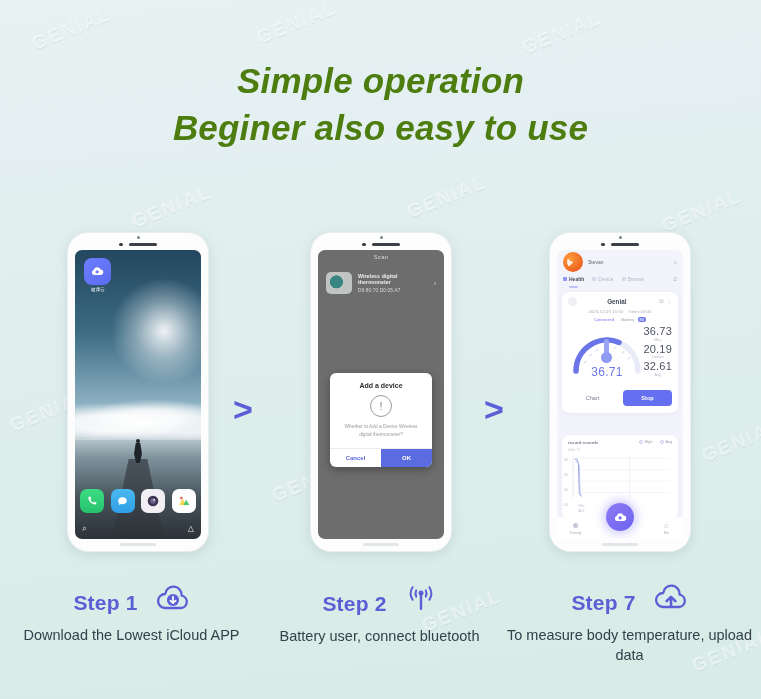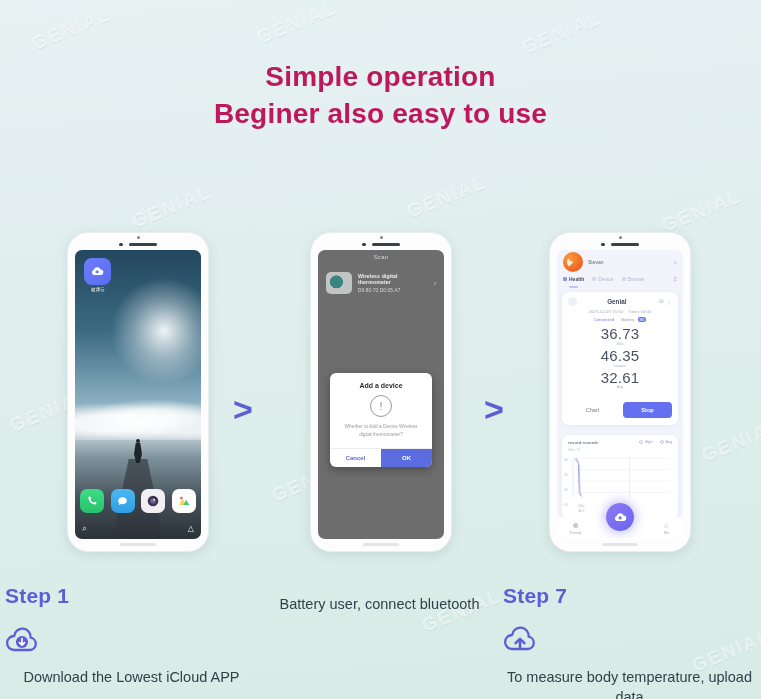--- a/index.html
+++ b/index.html
@@ -23,25 +23,26 @@
     pointer-events: none;
     user-select: none;
     text-shadow: 0 1px 0 rgba(140,170,175,.18);
   }
 
   
   .heading {
     position: absolute;
     top: 58px; left: 0; right: 0;
     text-align: center;
-    color: #be185d;
+    color: #4d7c0f;
     font-weight: 700;
-    font-size: 28px;
+    font-size: 35px;
     line-height: 1.33;
     letter-spacing: .2px;
+    font-style: italic;
   }
   .heading .l2 { display: block; }
 
   
   .phones {
     position: absolute;
     top: 232px; left: 0; right: 0;
     height: 320px;
   }
   .phone {
@@ -158,21 +159,21 @@
   .card-stat .battbox { display: inline-block; background: #6f78f0; color: #fff; border-radius: 2px; padding: 0 2px; margin-left: 2px; }
 
   .gaugewrap { display: flex; align-items: flex-start; margin-top: 3px; }
   .gauge { position: relative; width: 78px; height: 52px; }
   .gauge svg { position: absolute; top: 0; left: 0; }
   .thermo { position: absolute; left: 33px; top: 14px; width: 11px; height: 24px; }
   .thermo .stem { position: absolute; top: 0; left: 3.2px; width: 4.6px; height: 16px; border-radius: 3px; background: #9aa5f5; }
   .thermo .bulb { position: absolute; bottom: 0; left: 0; width: 11px; height: 11px; border-radius: 50%; background: #8f9bf3; }
   .mainval { position: absolute; bottom: -2px; left: 0; width: 78px; text-align: center; font-size: 12px; color: #6b77e8; letter-spacing: .3px; }
   .stats { flex: 1; padding-top: 1px; text-align: center; }
-  .stat-v { font-size: 15px; color: #4d5262; line-height: 1.05; letter-spacing: .2px; }
+  .stat-v { font-size: 11px; color: #4d5262; line-height: 1.05; letter-spacing: .2px; }
   .stat-l { font-size: 3.8px; color: #b2b7c4; margin-bottom: 2px; }
 
   .btnrow { display: flex; gap: 6px; margin-top: 11px; }
   .btn { flex: 1; text-align: center; font-size: 5.6px; padding: 5px 0; border-radius: 4px; color: #777e92; }
   .btn.primary { background: #6470ef; color: #fff; font-weight: 700; }
 
   .chartcard { position: absolute; top: 185px; left: 5px; right: 5px; bottom: 20px; background: #fff; border-radius: 7px; padding: 5px 6px; box-shadow: 0 1px 4px rgba(110,120,160,.1); }
   .chart-head { display: flex; align-items: flex-start; }
   .chart-t { font-size: 4.3px; color: #767c8d; font-weight: 700; }
   .chart-unit { font-size: 3.6px; color: #b3b8c6; margin-top: 2px; }
@@ -194,21 +195,21 @@
   .arrow { position: absolute; top: 392px; font-size: 34px; font-weight: 700; color: #5b5fd6; line-height: 1; }
   .arrow.a1 { left: 233px; }
   .arrow.a2 { left: 484px; }
 
   
   .steps { position: absolute; top: 584px; left: 0; right: 0; height: 110px; }
   .step { position: absolute; top: 0; width: 253px; text-align: center; }
   .step.s1 { left: 5px; }
   .step.s2 { left: 253px; }
   .step.s3 { left: 503px; }
-  .step-head { display: flex; align-items: flex-start; justify-content: center; gap: 18px; flex-direction: column; }
+  .step-head { display: flex; align-items: flex-end; justify-content: center; gap: 18px; }
   .step-num { font-size: 21px; font-weight: 700; color: #5b5fd6; letter-spacing: .2px; }
   .step-desc { margin-top: 11px; font-size: 14.5px; color: #34404a; line-height: 1.35; }
 </style>
 </head>
 <body>
 
 <div class="page">
 
   <div class="wm" style="top:18px;left:30px">GENIAL</div>
   <div class="wm" style="top:12px;left:255px">GENIAL</div>
@@ -365,24 +366,44 @@
             &nbsp;&nbsp;
             <span>Timer:00:00</span>
           </div>
           <div class="card-stat">
             <span>Connected</span>
             <span class="batt">Battery</span>
             <span class="battbox">80</span>
           </div>
 
           <div class="gaugewrap">
+            <div class="gauge">
+              <svg width="78" height="52" viewBox="0 0 78 52">
+                <path d="M8 46 A31 31 0 0 1 70 46" fill="none" stroke="#e9ebf8" stroke-width="5.5" stroke-linecap="round"></path>
+                <path d="M8 46 A31 31 0 0 1 51 17.5" fill="none" stroke="#6a76e8" stroke-width="5.5" stroke-linecap="round"></path>
+                <g stroke="#c9cef2" stroke-width="1" stroke-linecap="round">
+                  <line x1="16" y1="38" x2="18.5" y2="36"></line>
+                  <line x1="21" y1="31" x2="23.5" y2="29.5"></line>
+                  <line x1="28" y1="26" x2="30" y2="24"></line>
+                  <line x1="37" y1="23" x2="38" y2="20.5"></line>
+                  <line x1="46" y1="24" x2="48" y2="22"></line>
+                  <line x1="54" y1="28" x2="56" y2="26.5"></line>
+                  <line x1="60" y1="34" x2="62" y2="32.5"></line>
+                </g>
+              </svg>
+              <div class="thermo">
+                <div class="stem"></div>
+                <div class="bulb"></div>
+              </div>
+              <div class="mainval">36.71</div>
+            </div>
             <div class="stats">
               <div class="stat-v">36.73</div>
               <div class="stat-l">Max</div>
-              <div class="stat-v">46.35</div>
+              <div class="stat-v">20.19</div>
               <div class="stat-l">Lowest</div>
               <div class="stat-v">32.61</div>
               <div class="stat-l">Avg</div>
             </div>
           </div>
 
           <div class="btnrow">
             <div class="btn">Chart</div>
             <div class="btn primary">Stop</div>
           </div>
@@ -465,20 +486,35 @@
             <path d="M9 24h16a6.2 6.2 0 0 0 .6-12.3A8 8 0 0 0 9.2 10 5.7 5.7 0 0 0 9 24z" fill="none" stroke="#5b5fd6" stroke-width="2.3" stroke-linejoin="round"></path>
             <circle cx="17" cy="16" r="6.1" fill="#5b5fd6"></circle>
             <path d="M17 12.6v6.3M14.4 16.6 17 19.2l2.6-2.6" fill="none" stroke="#fff" stroke-width="1.7" stroke-linecap="round" stroke-linejoin="round"></path>
           </svg>
         </span>
       </div>
       <div class="step-desc">Download the Lowest iCloud APP</div>
     </div>
 
     <div class="step s2">
+      <div class="step-head">
+        <span class="step-num">Step 2</span>
+        <span>
+          <svg width="32" height="28" viewBox="0 0 32 28">
+            <rect x="14.8" y="10" width="2.4" height="16" rx="1.1" fill="#5b5fd6"></rect>
+            <circle cx="16" cy="9" r="2.5" fill="#5b5fd6"></circle>
+            <g fill="none" stroke="#5b5fd6" stroke-width="2" stroke-linecap="round">
+              <path d="M11.2 6.4a7 7 0 0 0 0 6.2"></path>
+              <path d="M20.8 6.4a7 7 0 0 1 0 6.2"></path>
+              <path d="M7.6 3.2a12 12 0 0 0 0 12.6"></path>
+              <path d="M24.4 3.2a12 12 0 0 1 0 12.6"></path>
+            </g>
+          </svg>
+        </span>
+      </div>
       <div class="step-desc">Battery user, connect bluetooth</div>
     </div>
 
     <div class="step s3">
       <div class="step-head">
         <span class="step-num">Step 7</span>
         <span>
           <svg width="34" height="27" viewBox="0 0 34 27">
             <path d="M9 23h16a6.2 6.2 0 0 0 .6-12.3A8 8 0 0 0 9.2 9 5.7 5.7 0 0 0 9 23z" fill="none" stroke="#5b5fd6" stroke-width="2.3" stroke-linejoin="round"></path>
             <path d="M17 22.5v-9M12.6 17.2 17 12.8l4.4 4.4" fill="none" stroke="#5b5fd6" stroke-width="2.6" stroke-linecap="round" stroke-linejoin="round"></path>

